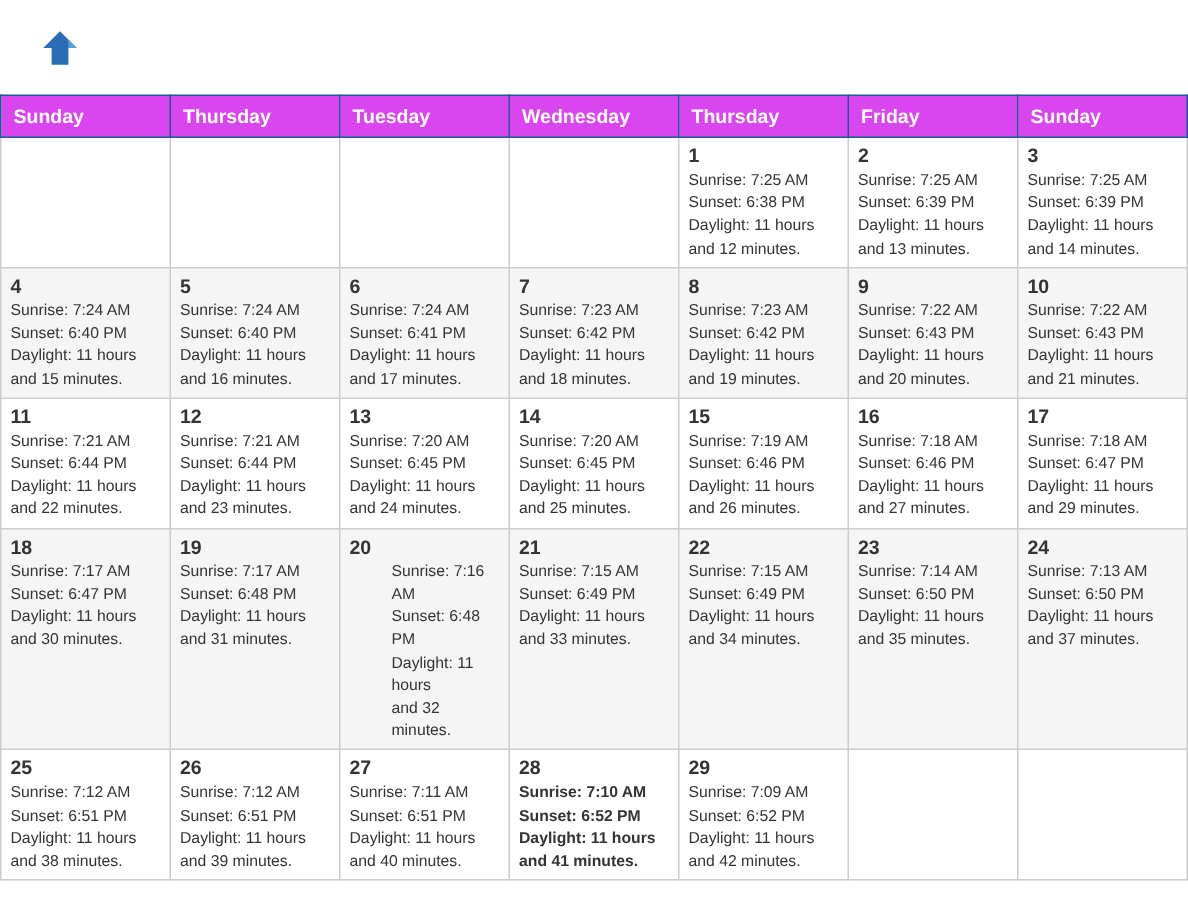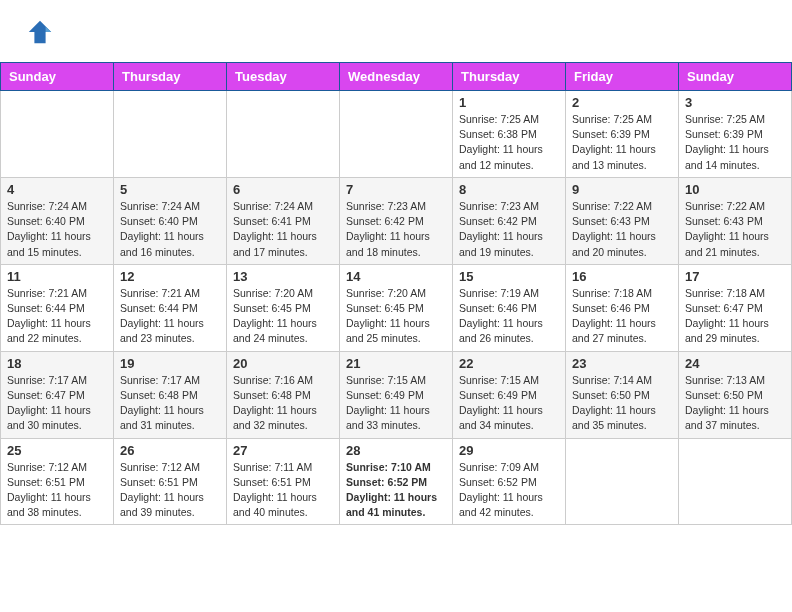--- a/index.html
+++ b/index.html
@@ -265,21 +265,21 @@
         </td>
         <td>
           <span class="day-num">19</span>
           <div class="day-info" style="white-space: pre-line;">Sunrise: 7:17 AM
 Sunset: 6:48 PM
 Daylight: 11 hours
 and 31 minutes.</div>
         </td>
         <td>
           <span class="day-num">20</span>
-          <div class="day-info" style="white-space: pre-line;">Sunrise: 7:16 AM
+          <div class="day-info" style="white-space: pre-line; margin-left: 28px;">Sunrise: 7:16 AM
 Sunset: 6:48 PM
 Daylight: 11 hours
 and 32 minutes.</div>
         </td>
         <td>
           <span class="day-num">21</span>
           <div class="day-info" style="white-space: pre-line;">Sunrise: 7:15 AM
 Sunset: 6:49 PM
 Daylight: 11 hours
 and 33 minutes.</div>

